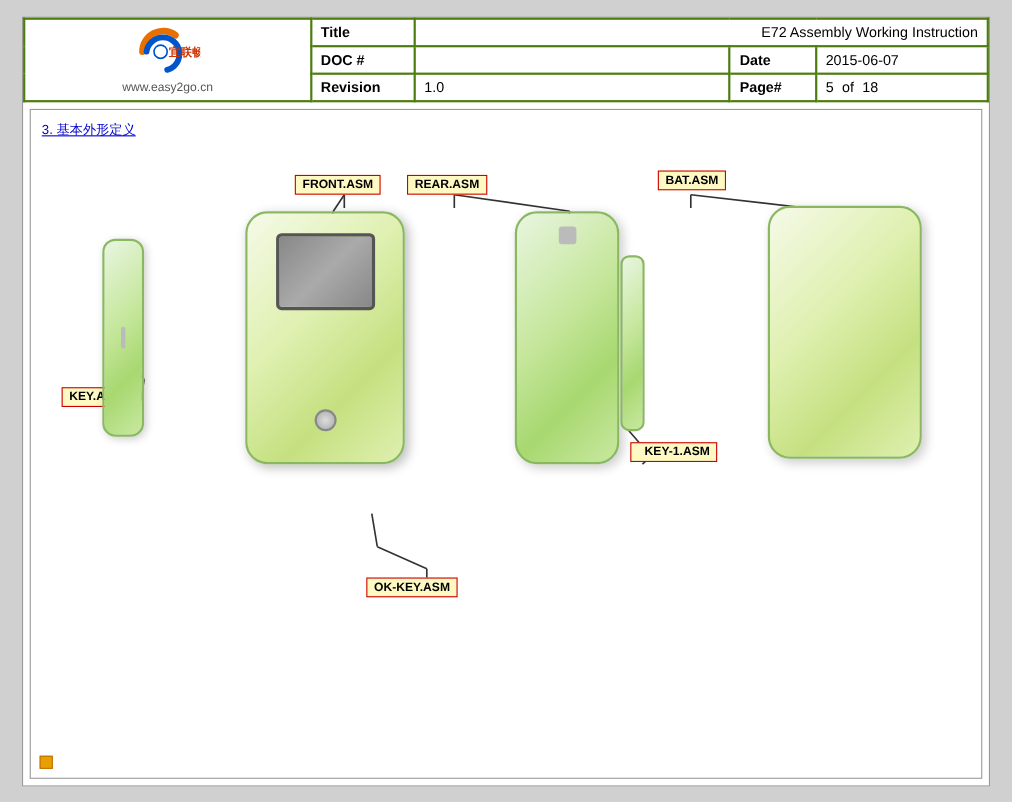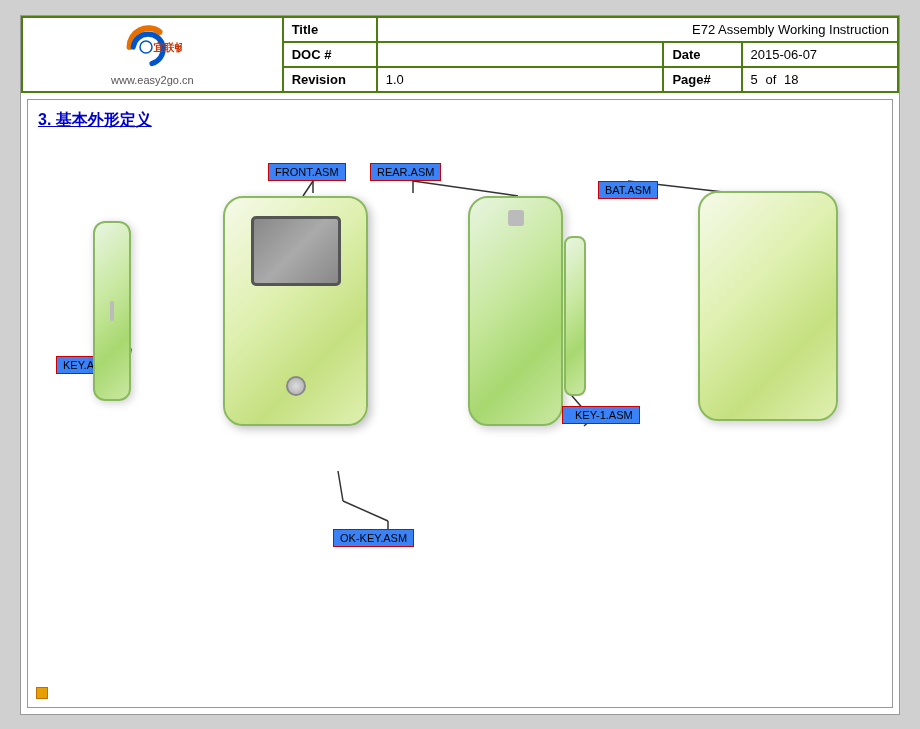--- a/index.html
+++ b/index.html
@@ -68,22 +68,22 @@
     
     .content-area {
       flex: 1;
       border: 1px solid #999;
       margin: 6px;
       padding: 10px;
       position: relative;
       background: white;
     }
     .section-title {
-      font-size: 16px;
-      font-weight: bold;
+      font-size: 12px;
+      font-weight: normal;
       color: #0000cc;
       text-decoration: underline;
       margin-bottom: 10px;
     }
     
     .diagram-area {
       position: relative;
       width: 100%;
       height: 490px;
       margin-top: 10px;
@@ -184,24 +184,24 @@
       height: 230px;
       background: linear-gradient(135deg, #f5fae8 0%, #dff0b0 40%, #c5e080 70%, #dff0b0 100%);
       border-radius: 20px;
       border: 2px solid #8ab860;
       box-shadow: 3px 3px 10px rgba(0,0,0,0.2);
     }
     
     .label-box {
       position: absolute;
       border: 1.5px solid #cc0000;
-      background: #3b82f6;
+      background: #fef9c3;
       padding: 2px 6px;
       font-size: 11px;
-      font-weight: normal;
+      font-weight: bold;
       color: #000;
       white-space: nowrap;
     }
     
     .corner-marker {
       position: absolute;
       bottom: 8px;
       left: 8px;
       width: 12px;
       height: 12px;
@@ -290,38 +290,38 @@
       </svg>
 
       <div class="label-box" style="left:230px; top:22px;">
         <span>FRONT.ASM</span>
       </div>
 
       <div class="label-box" style="left:332px; top:22px;">
         <span>REAR.ASM</span>
       </div>
 
-      <div class="label-box" style="left:560px; top:40px;">
+      <div class="label-box" style="left:560px; top:18px;">
         <span>BAT.ASM</span>
       </div>
 
       <div class="device-side"></div>
 
       <div class="device-front">
         <div class="device-screen"></div>
         <div class="device-button"></div>
       </div>
 
       <div class="device-rear"></div>
 
       <div class="device-rear-side"></div>
 
       <div class="device-bat"></div>
 
-      <div class="label-box" style="left:524px; top:265px;padding-left:12px;">
+      <div class="label-box" style="left:535px; top:265px;padding-left:12px;">
         <span>KEY-1.ASM</span>
       </div>
 
       <div class="label-box" style="left:295px; top:388px;">
         <span>OK-KEY.ASM</span>
       </div>
 
     </div>
 
     <div class="corner-marker"></div>

